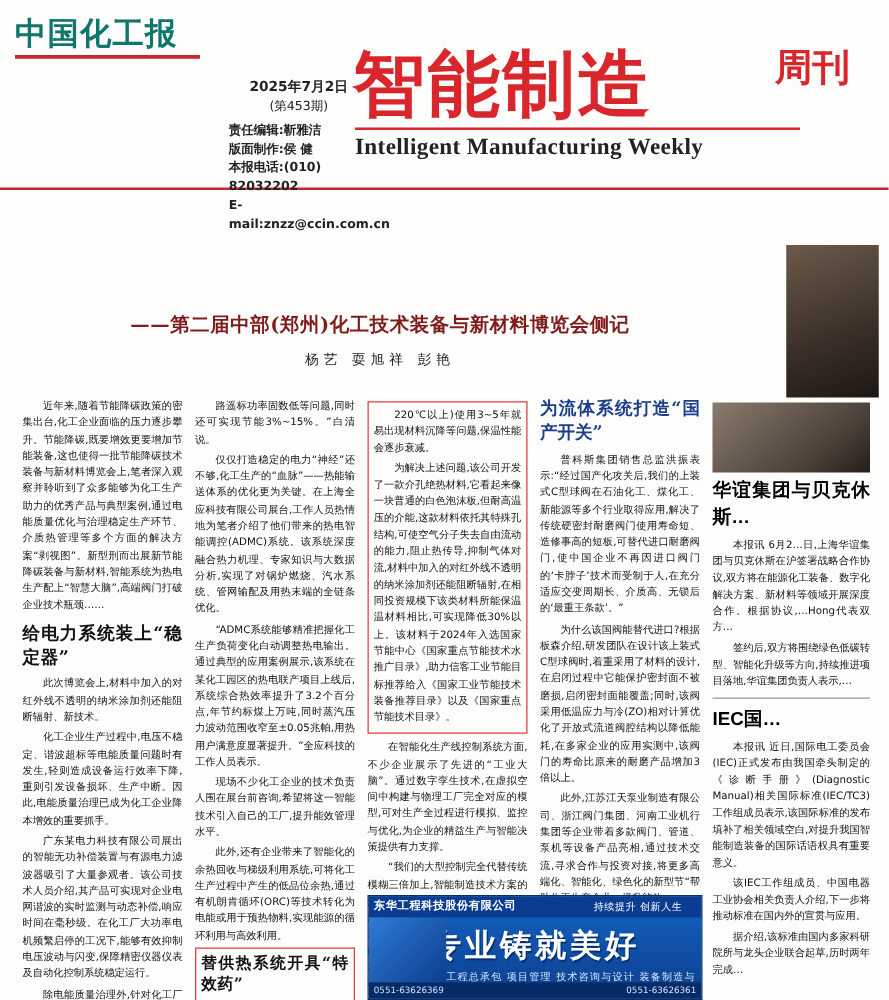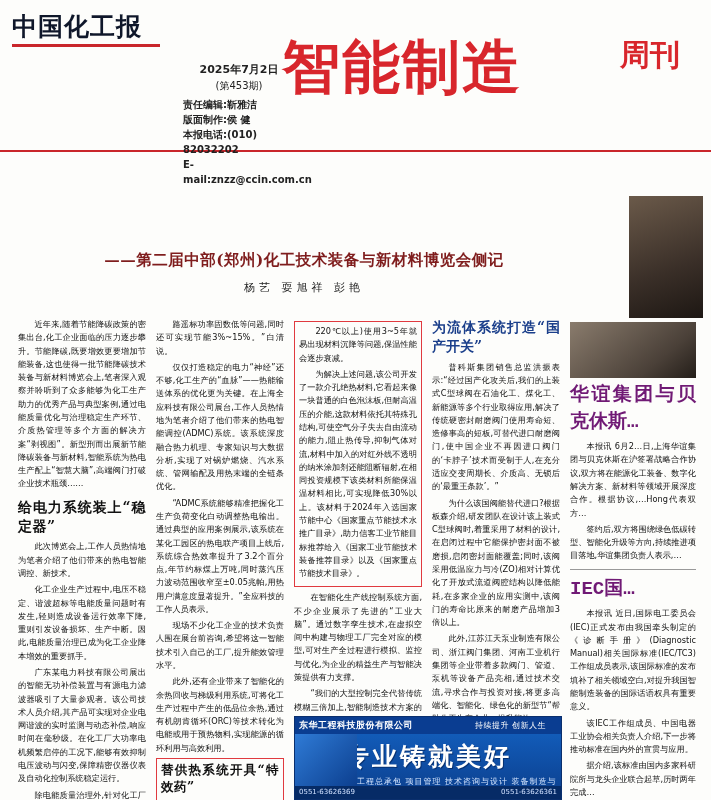--- a/index.html
+++ b/index.html
@@ -11,21 +11,21 @@
     overflow:hidden;
     position:relative;
   }
   .page{position:relative;width:711px;height:800px;}
 
   
   .masthead{position:relative;height:150px;border-bottom:2px solid #c9262b;}
   .paper-name{
     position:absolute;left:12px;top:10px;
     font-family:"DejaVu Serif","Liberation Serif",serif;
-    font-weight:bold;font-size:25px;letter-spacing:1px;color:#0f172a;
+    font-weight:bold;font-size:25px;letter-spacing:1px;color:#0f766e;
   }
   .paper-rule{position:absolute;left:12px;top:44px;width:148px;height:3px;background:#c9262b;}
 
   .issue-block{
     position:absolute;left:163px;top:62px;width:112px;
     font-size:9.5px;line-height:1.45;color:#222;margin-left:20px;
   }
   .issue-date{font-size:11px;font-weight:bold;text-align:center;margin-bottom:1px;}
   .issue-no{font-size:10px;text-align:center;margin-bottom:4px;}
   .issue-meta{font-size:10px;line-height:1.5;font-weight:bold;}
@@ -92,22 +92,22 @@
   .sec-title.small{font-size:12.5px;}
   .boxed{
     border:1.6px solid #e03a3f;padding:3px 4px;margin:3px 0 4px 0;
   }
   .boxed .sec-title{margin-top:0;}
   .bluehead{
     font-family:"DejaVu Serif","Liberation Serif",serif;
     font-weight:bold;font-size:14px;color:#1b3f8b;margin:0 0 5px 0;line-height:1.35;
   }
   .redhead{
-    font-family:Liberation Mono, monospace;
-    font-weight:bold;font-size:19px;color:#701a75;margin:4px 0 5px 0;line-height:1.4;
+    font-family:Liberation Sans, sans-serif;
+    font-weight:bold;font-size:15px;color:#000000;margin:4px 0 5px 0;line-height:1.4;
   }
   .hr-thin{border:0;border-top:1px solid #999;margin:6px 0;}
   .ad-banner{
     position:absolute;left:294px;bottom:0;width:266px;height:82px;
     background:linear-gradient(180deg,#1463c4,#0b3e8c);
     color:#fff;overflow:hidden;border:1px solid #0a2f6d;
   }
   .ad-top{
     height:17px;background:#0a3d91;font-size:9px;line-height:17px;
     padding-left:4px;font-weight:bold;letter-spacing:0.5px;
@@ -147,35 +147,36 @@
       <div class="issue-no">(第453期)</div>
       <div class="issue-meta">责任编辑:靳雅洁</div>
       <div class="issue-meta">版面制作:侯 健</div>
       <div class="issue-meta">本报电话:(010) 82032202</div>
       <div class="issue-meta">E-mail:znzz@ccin.com.cn</div>
     </div>
 
     <div class="logo-zone">
       <div class="logo-cn">智能制造</div>
       <div class="logo-zhou">周刊</div>
+      <div class="logo-en">Intelligent Manufacturing Weekly</div>
     </div>
   </div>
 
   <div class="headline-wrap">
     <div class="subhead">——第二届中部(郑州)化工技术装备与新材料博览会侧记</div>
     <div class="byline">杨艺 耍旭祥 彭艳</div>
   </div>
   <div class="top-photo"></div>
 
   <div class="cols">
 
     <div class="col c1">
       <p>近年来,随着节能降碳政策的密集出台,化工企业面临的压力逐步攀升。节能降碳,既要增效更要增加节能装备,这也使得一批节能降碳技术装备与新材料博览会上,笔者深入观察并聆听到了众多能够为化工生产助力的优秀产品与典型案例,通过电能质量优化与治理稳定生产环节、介质热管理等多个方面的解决方案“剥视图”。新型刑而出展新节能降碳装备与新材料,智能系统为热电生产配上“智慧大脑”,高端阀门打破企业技术瓶颈……</p>
       <div class="sec-title">给电力系统装上“稳定器”</div>
-      <p>此次博览会上,工作人员热情地为笔者介绍了他们带来的热电智能调控、新技术。</p>
+      <p>此次博览会上,材料中加入的对红外线不透明的纳米涂加剂还能阻断辐射、新技术。</p>
       <p>化工企业生产过程中,电压不稳定、谐波超标等电能质量问题时有发生,轻则造成设备运行效率下降,重则引发设备损坏、生产中断。因此,电能质量治理已成为化工企业降本增效的重要抓手。</p>
       <p>广东某电力科技有限公司展出的智能无功补偿装置与有源电力滤波器吸引了大量参观者。该公司技术人员介绍,其产品可实现对企业电网谐波的实时监测与动态补偿,响应时间在毫秒级。在化工厂大功率电机频繁启停的工况下,能够有效抑制电压波动与闪变,保障精密仪器仪表及自动化控制系统稳定运行。</p>
       <p>除电能质量治理外,针对化工厂区内复杂的供配电网络,不少企业推出了智能化配电监控解决方案。通过物联网传感器与边缘计算技术,可对变压器、开关柜等关键设备的运行状态进行全天候监测,提前预警潜在故障,将被动抢修转为主动运维,大幅提升供电可靠性。</p>
       <p></p>
     </div>
 
     <div class="col c2">
       <p>路遥标功率固数低等问题,同时还可实现节能3%~15%。”白清说。</p>
       <p>仅仅打造稳定的电力“神经”还不够,化工生产的“血脉”——热能输送体系的优化更为关键。在上海全应科技有限公司展台,工作人员热情地为笔者介绍了他们带来的热电智能调控(ADMC)系统。该系统深度融合热力机理、专家知识与大数据分析,实现了对锅炉燃烧、汽水系统、管网输配及用热末端的全链条优化。</p>
       <p>“ADMC系统能够精准把握化工生产负荷变化白动调整热电输出。通过典型的应用案例展示,该系统在某化工园区的热电联产项目上线后,系统综合热效率提升了3.2个百分点,年节约标煤上万吨,同时蒸汽压力波动范围收窄至±0.05兆帕,用热用户满意度显著提升。”全应科技的工作人员表示。</p>

